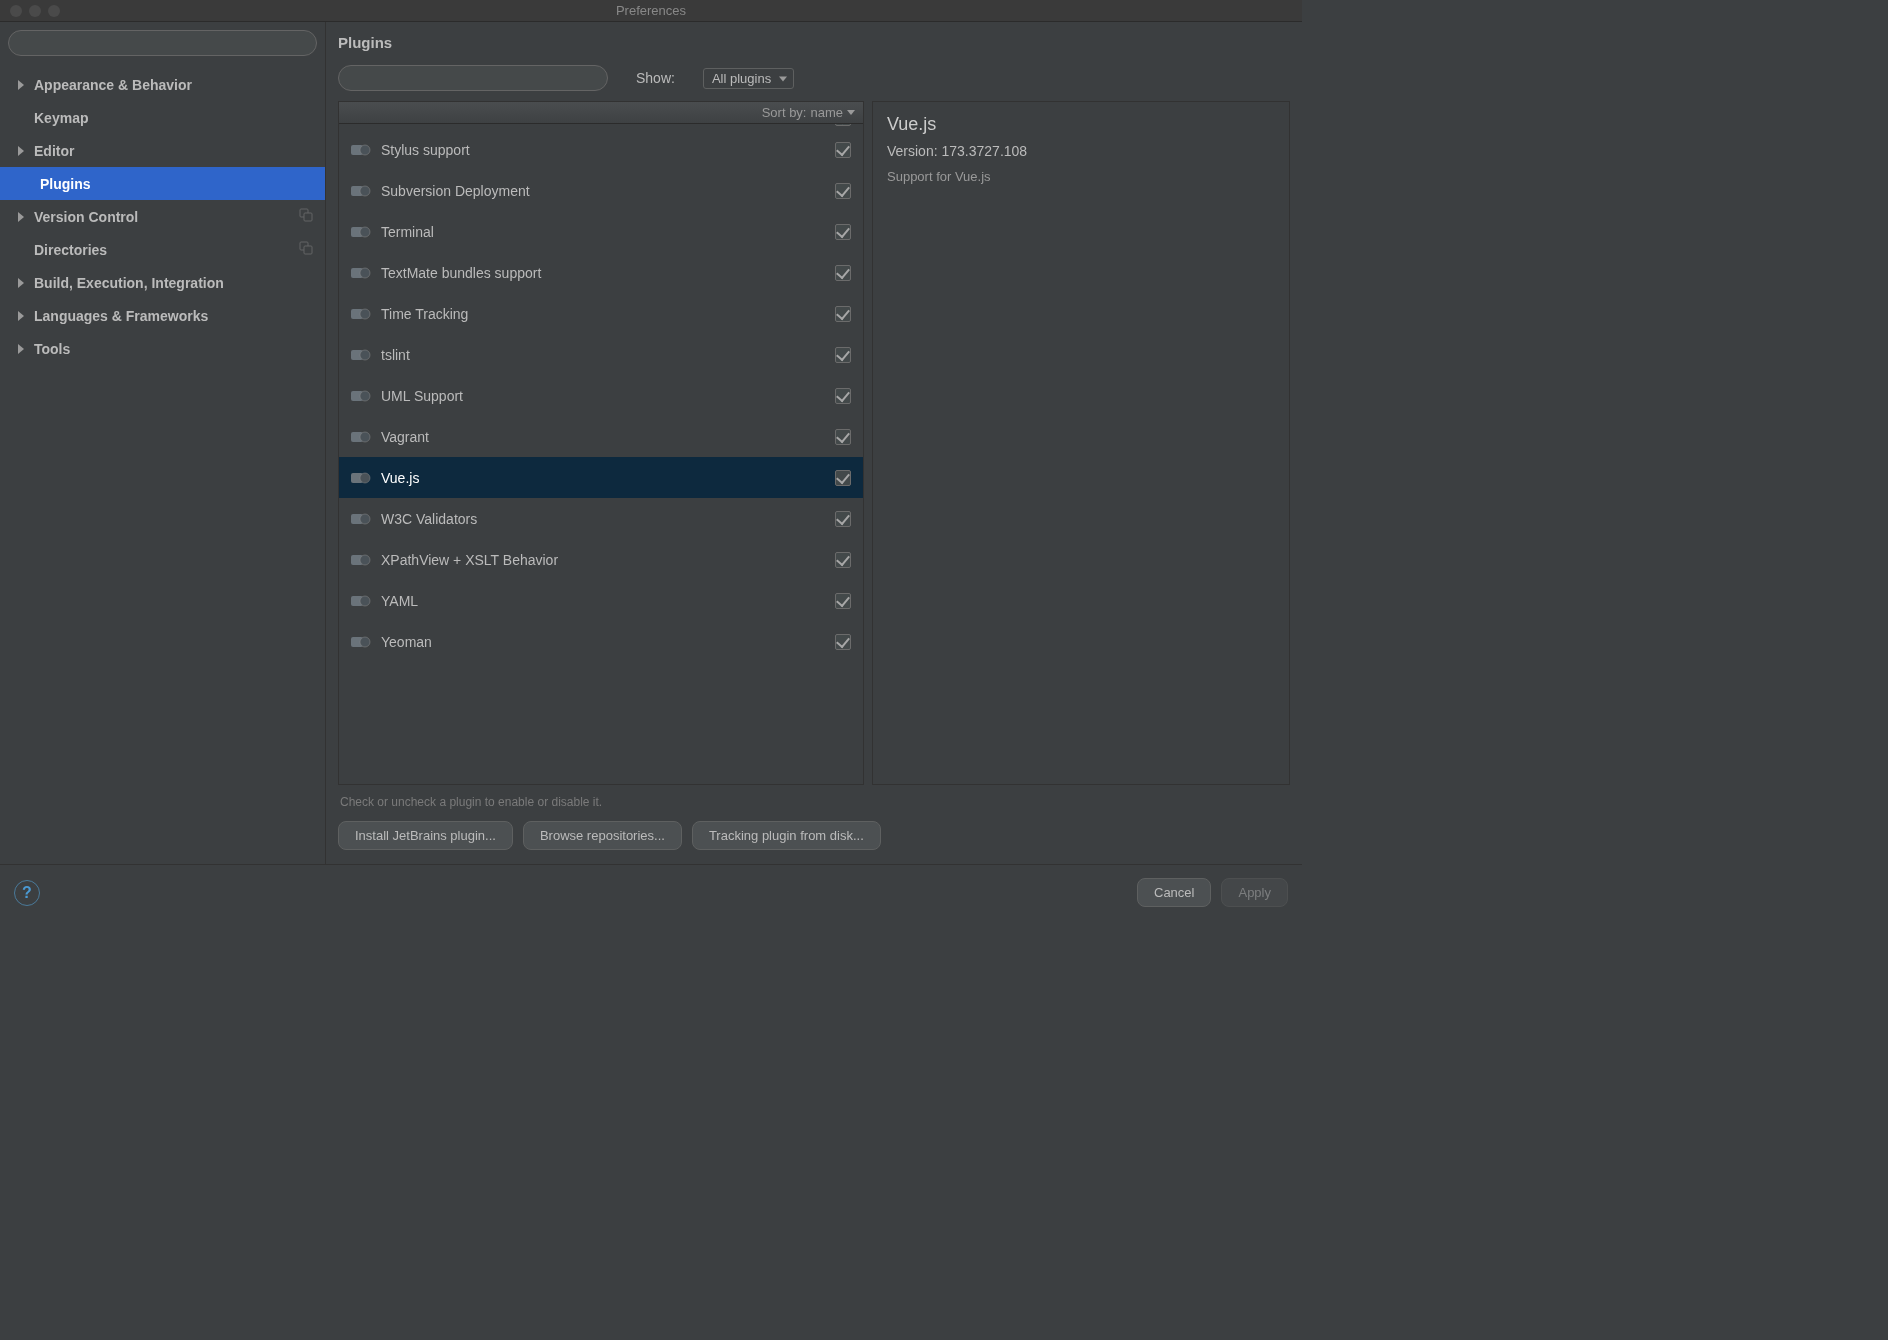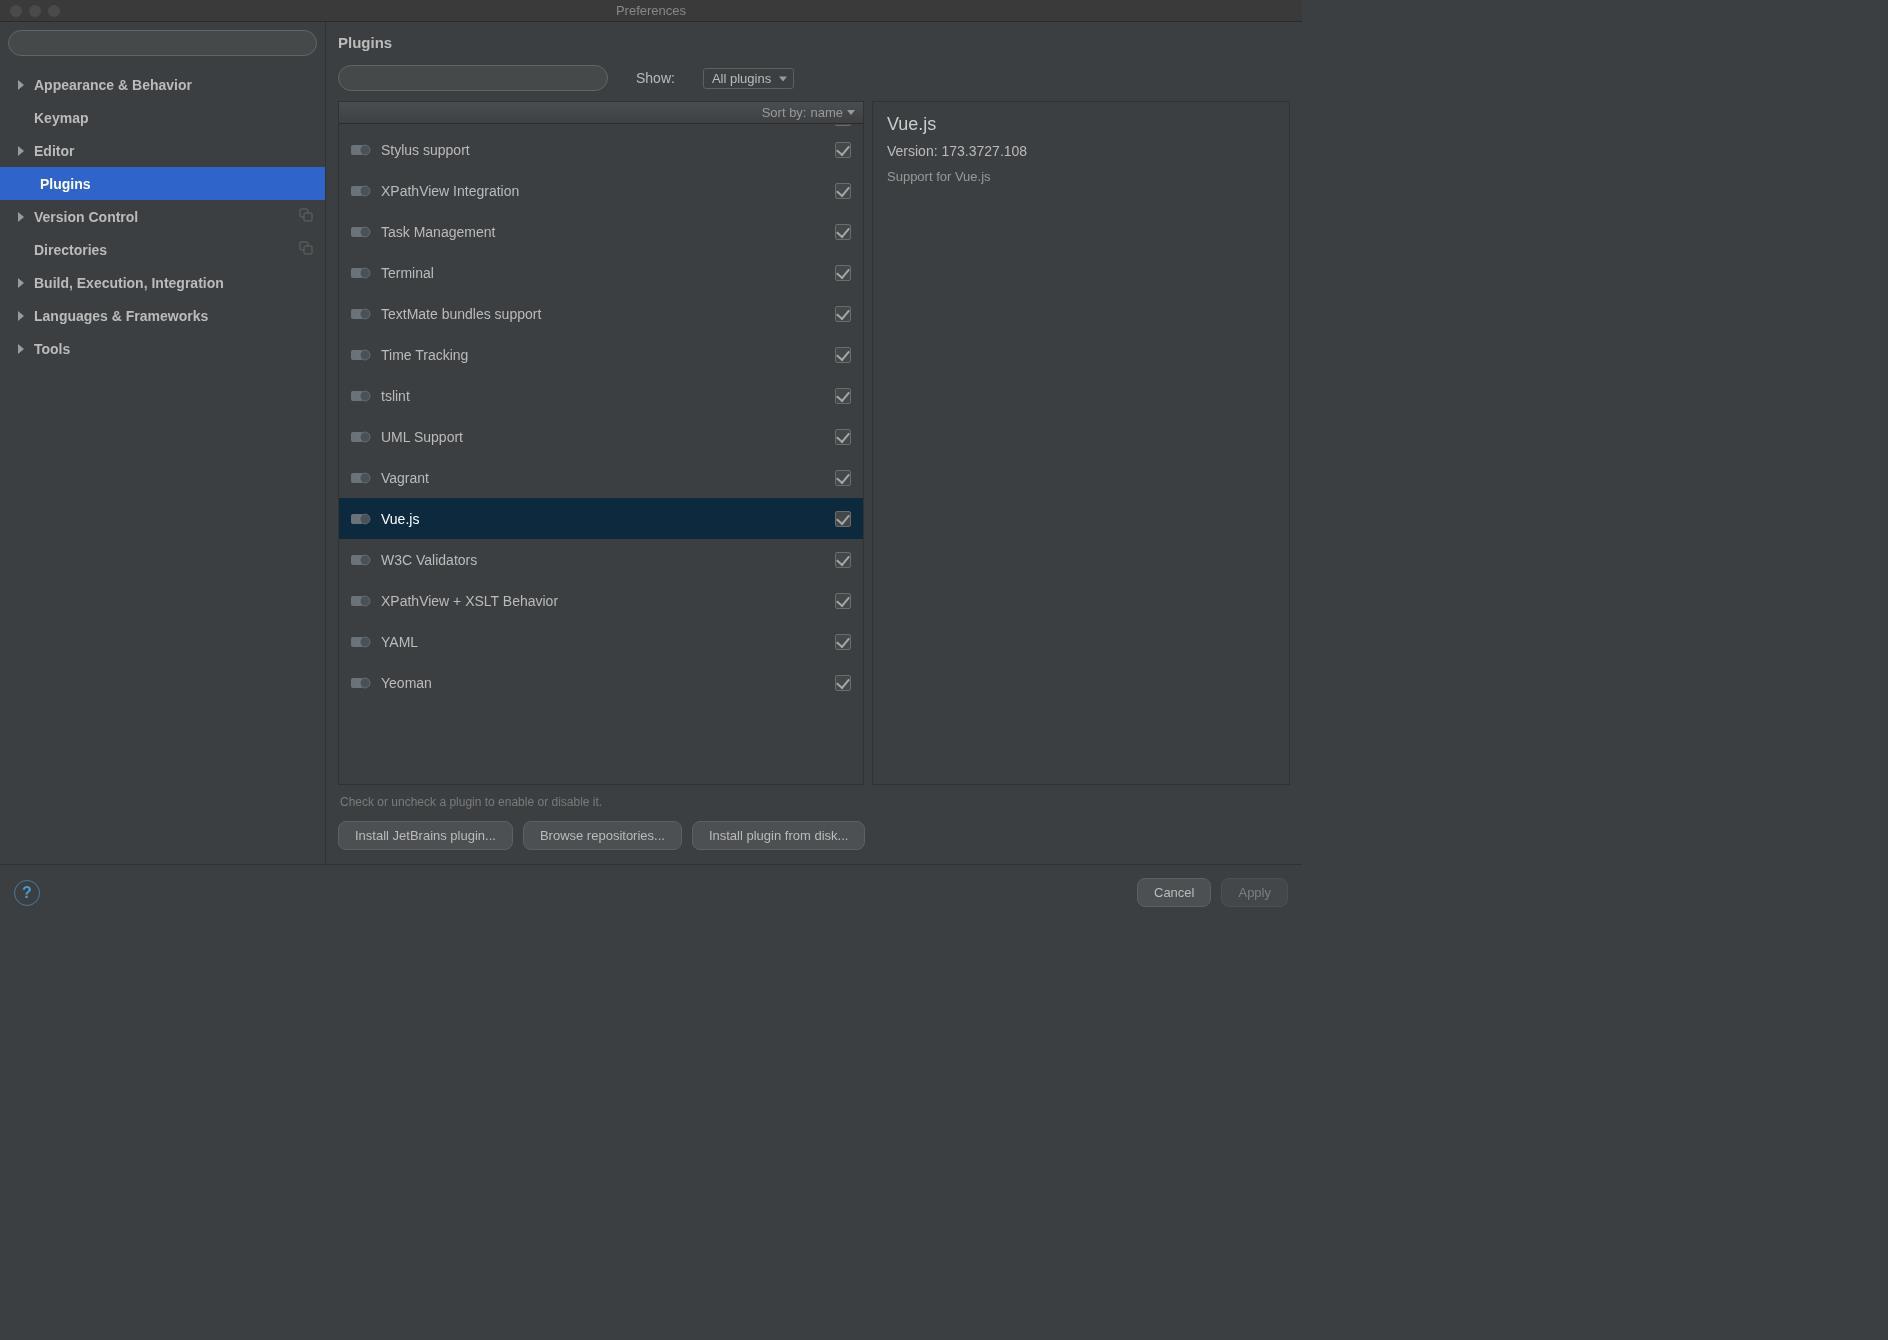--- a/index.html
+++ b/index.html
@@ -405,31 +405,21 @@
                 <span class="plugin-name">Stylus support</span>
                 <span class="chk checked"></span>
               </div>
               <div class="plugin-row">
                 <span class="plugin-icon">
                   <svg width="20" height="16" viewBox="0 0 20 16">
                     <rect x="0" y="3" width="12" height="10" rx="2" fill="#6a737a"></rect>
                     <circle cx="14" cy="8" r="5" fill="#4a5258" stroke="#888" stroke-width="0.5"></circle>
                   </svg>
                 </span>
-                <span class="plugin-name">XPathView Integration</span>
-                <span class="chk checked"></span>
-              </div>
-              <div class="plugin-row">
-                <span class="plugin-icon">
-                  <svg width="20" height="16" viewBox="0 0 20 16">
-                    <rect x="0" y="3" width="12" height="10" rx="2" fill="#6a737a"></rect>
-                    <circle cx="14" cy="8" r="5" fill="#4a5258" stroke="#888" stroke-width="0.5"></circle>
-                  </svg>
-                </span>
-                <span class="plugin-name">Task Management</span>
+                <span class="plugin-name">Subversion Deployment</span>
                 <span class="chk checked"></span>
               </div>
               <div class="plugin-row">
                 <span class="plugin-icon">
                   <svg width="20" height="16" viewBox="0 0 20 16">
                     <rect x="0" y="3" width="12" height="10" rx="2" fill="#6a737a"></rect>
                     <circle cx="14" cy="8" r="5" fill="#4a5258" stroke="#888" stroke-width="0.5"></circle>
                   </svg>
                 </span>
                 <span class="plugin-name">Terminal</span>
@@ -546,21 +536,21 @@
           </div>
           <div class="detail-desc">Support for Vue.js</div>
         </div>
       </div>
 
       <div class="hint">Check or uncheck a plugin to enable or disable it.</div>
 
       <div class="action-row">
         <button class="btn">Install JetBrains plugin...</button>
         <button class="btn">Browse repositories...</button>
-        <button class="btn">Install plugin from disk...</button>
+        <button class="btn">Tracking plugin from disk...</button>
       </div>
     </div>
   </div>
 
   <div class="footer">
     <div class="footer-left">
       <div class="help-icon">?</div>
     </div>
     <div class="footer-buttons">
       <button class="btn">Cancel</button>

